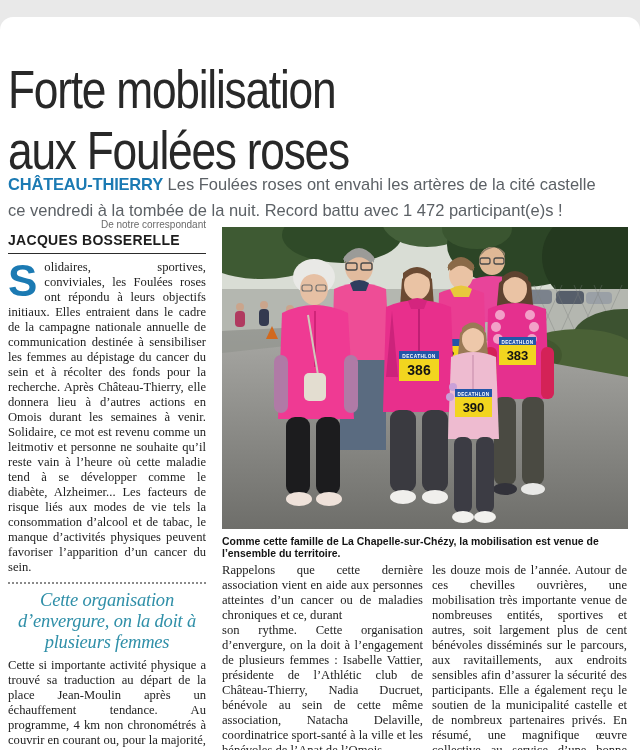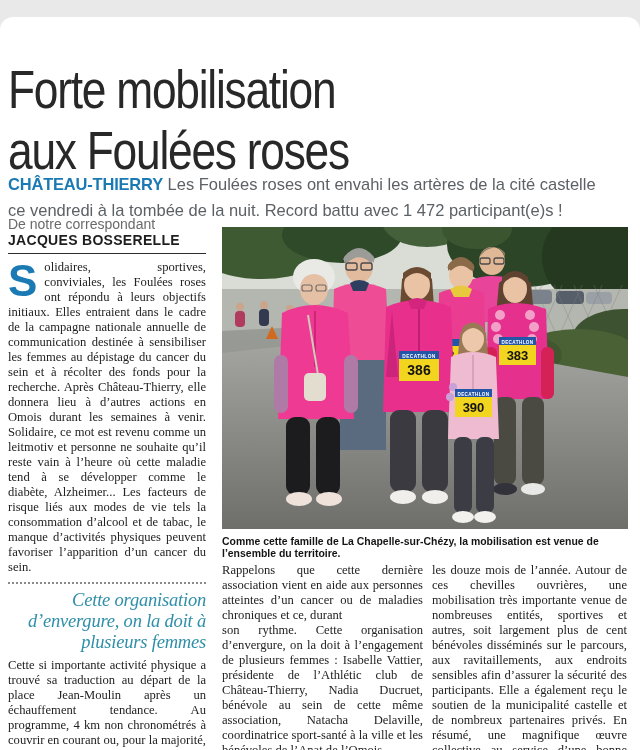--- a/index.html
+++ b/index.html
@@ -20,42 +20,42 @@
   .standfirst{
     position:absolute;left:8px;top:138px;width:618px;
     font-family:"Liberation Sans",sans-serif;
     font-size:17px;line-height:26px;color:#5c6166;
     transform:scaleX(.97);transform-origin:top left;
   }
   .standfirst .loc{font-weight:700;color:#1b7ab3;letter-spacing:-.2px;}
   
   .byline{position:absolute;left:8px;top:200px;width:198px;
     font-family:"Liberation Sans",sans-serif;}
-  .byline .role{font-size:14px;color:#6a6a6a;line-height:15px;}
+  .byline .role{font-size:10px;color:#6a6a6a;line-height:15px;text-align:right;}
   .byline .name{font-size:14px;font-weight:700;color:#1d1d1d;
     letter-spacing:.3px;line-height:16px;}
   .byline-rule{position:absolute;left:8px;top:236px;width:198px;height:0;
     border-top:1.5px solid #2c2c2c;}
   
   .col{position:absolute;font-size:12.6px;line-height:15px;
     text-align:justify;color:#222;}
   .col p{margin:0;}
   #col-left{left:8px;top:243px;width:198px;}
   #col-mid{left:222px;top:546px;width:201px;}
   #col-right{left:432px;top:546px;width:195px;}
   .dropcap{
     float:left;font-family:"Liberation Sans",sans-serif;font-weight:700;
     font-size:44px;line-height:36px;color:#1b7ab3;
     padding:3px 7px 0 0;
   }
   .dotted-rule{border:0;border-top:2px dotted #8a8a8a;margin:7px 0 6px 0;width:198px;}
   .subhead{
     font-family:"Liberation Serif",serif;font-style:italic;
     font-size:18.5px;line-height:21px;color:#2f8fa8;
-    text-align:right;margin:0 0 5px 0;font-weight:500;letter-spacing:-.2px;
+    text-align:center;margin:0 0 5px 0;font-weight:500;letter-spacing:-.2px;
   }
   .endmark{display:inline-block;width:7px;height:7px;background:#1b7ab3;
     margin-left:3px;}
   
   figure{margin:0;}
   #photo{position:absolute;left:222px;top:210px;width:406px;height:266px;}
   #photo svg{display:block;width:406px;height:302px;}
   .caption{
     position:absolute;left:222px;top:518px;width:410px;
     font-family:"Liberation Sans",sans-serif;font-size:11px;font-weight:700;

